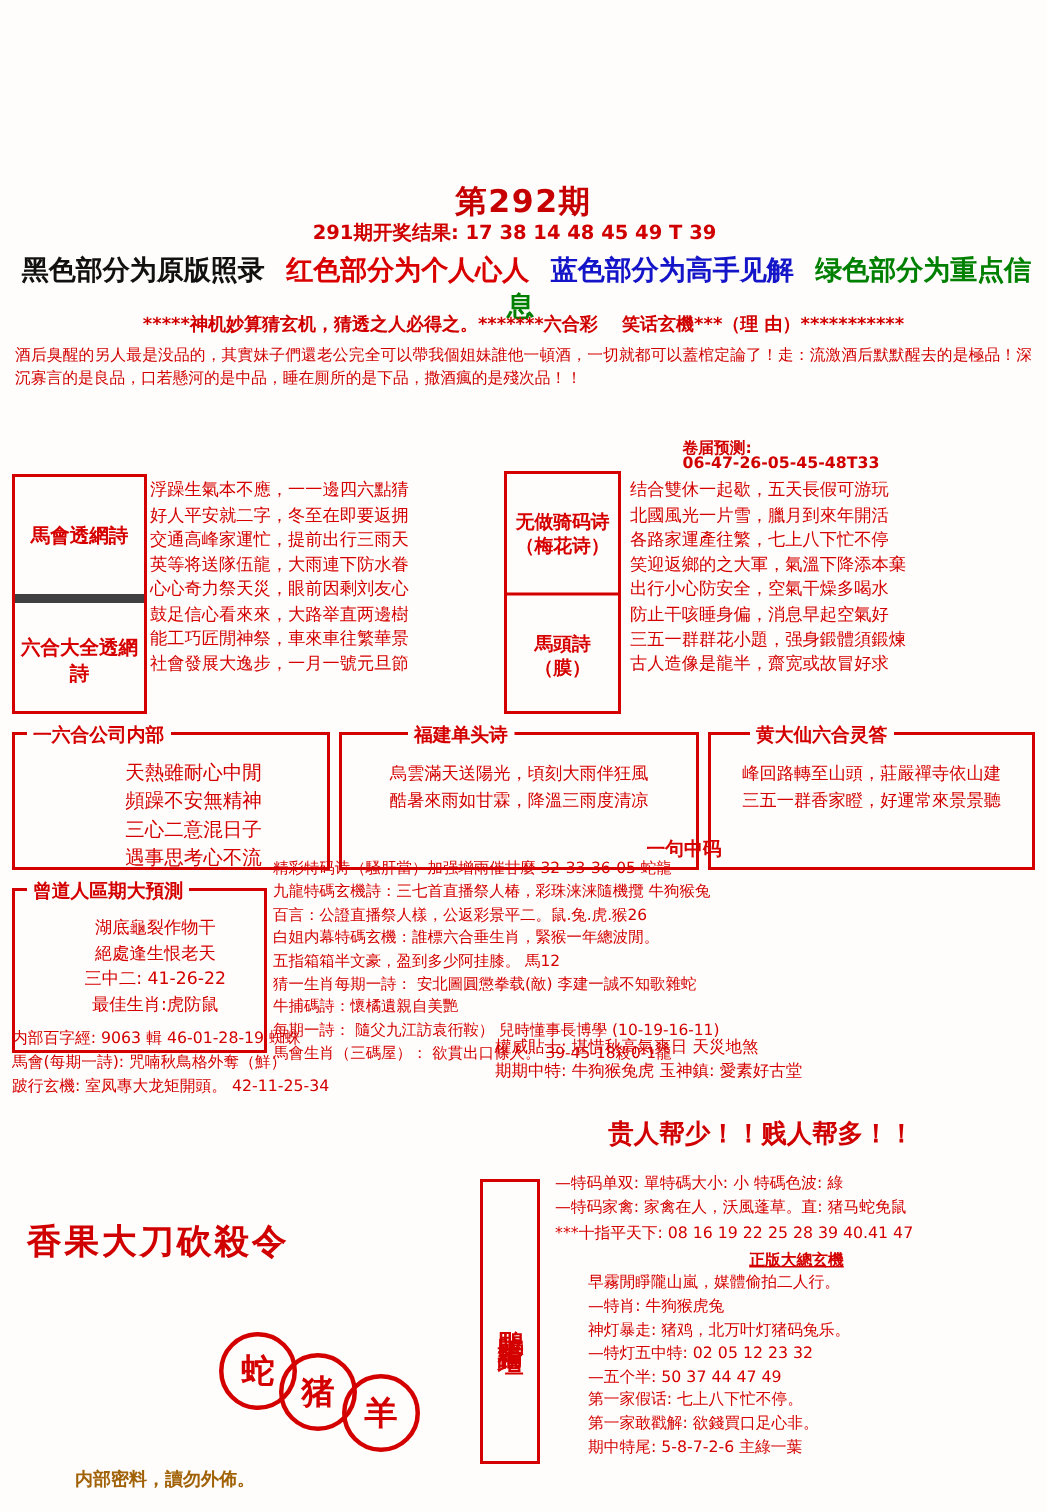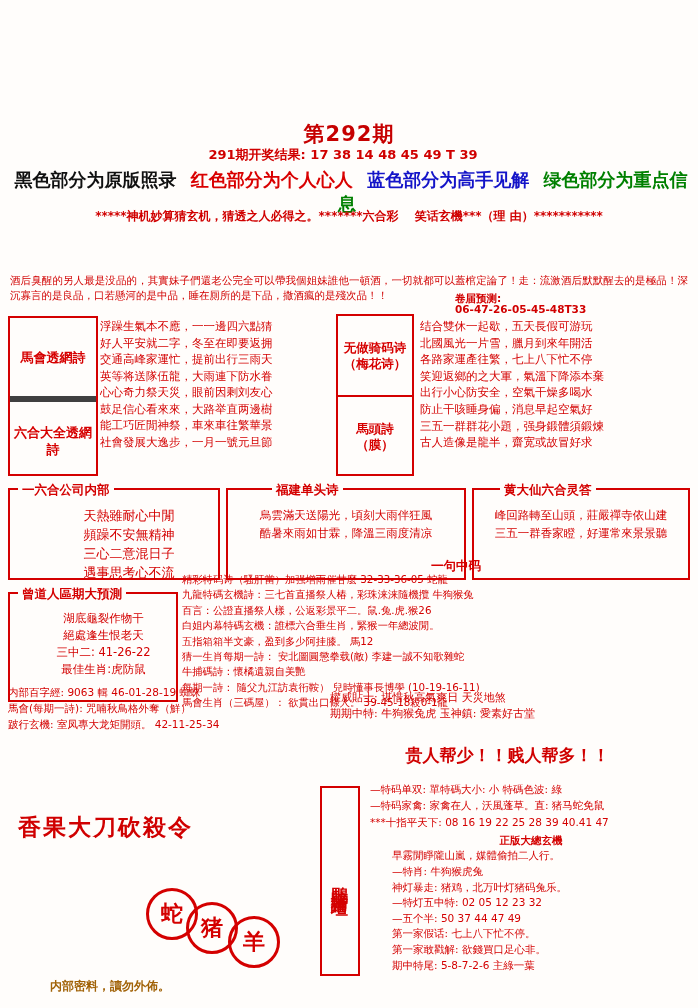--- a/index.html
+++ b/index.html
@@ -23,21 +23,21 @@
   #title{top:120px;left:0;width:698px;text-align:center;font-size:21px;font-weight:bold;color:#c60000;letter-spacing:1px;}
   #prev-result{top:146px;left:0;width:686px;text-align:center;font-size:13px;font-weight:bold;color:#d00000;}
   #legend{top:168px;left:0;width:698px;text-align:center;font-size:18px;font-weight:bold;}
   #legend span{margin:0 4px;}
 
   
   #banner{top:208px;left:0;width:698px;text-align:center;font-size:12px;font-weight:bold;color:#d00000;}
   #banner .seg{display:inline-block;margin:0 6px;}
 
   
-  #para{top:230px;left:10px;width:678px;font-size:10.5px;line-height:15px;color:#d10000;text-align:justify;margin-top:43px;}
+  #para{top:230px;left:10px;width:678px;font-size:10.5px;line-height:15px;color:#d10000;text-align:justify;}
 
   
   #forecast{top:303px;left:455px;width:240px;font-size:10.5px;color:#d10000;font-weight:bold;text-align:left;}
   #forecast-label{top:292px;left:455px;font-size:10.5px;color:#d10000;font-weight:bold;}
 
   
   .box{border:2px solid #d40000;box-sizing:border-box;}
 
   
   #left-top{top:316px;left:8px;width:90px;height:160px;}
@@ -197,21 +197,21 @@
   <div class="circ" style="top:916px;left:228px;">羊</div>
 
   <div class="abs" id="vbox">
     <span style="writing-mode:vertical-rl;letter-spacing:4px;">鵰賠論壇</span>
   </div>
 
   <div class="abs" id="br">
     <div>—特码单双: 單特碼大小: 小 特碼色波: 綠</div>
     <div>—特码家禽:  家禽在人，沃風蓬草。直: 猪马蛇免鼠</div>
     <div style="margin-top:2px;">***十指平天下: 08 16 19 22 25 28 39 40.41 47</div>
-    <div class="center bold" style="margin-top:2px;">正版大總玄機</div>
+    <div class="center bold" style="margin-top:2px;text-decoration:underline;">正版大總玄機</div>
     <div style="margin-left:22px;">早霧閒睜隴山嵐，媒體偷拍二人行。</div>
     <div style="margin-left:22px;">—特肖: 牛狗猴虎兔</div>
     <div style="margin-left:22px;">神灯暴走:  猪鸡，北万叶灯猪码兔乐。</div>
     <div style="margin-left:22px;">—特灯五中特: 02 05 12 23 32</div>
     <div style="margin-left:22px;">—五个半: 50 37 44 47 49</div>
     <div style="margin-left:22px;">第一家假话: 七上八下忙不停。</div>
     <div style="margin-left:22px;">第一家敢戳解: 欲錢買口足心非。</div>
     <div style="margin-left:22px;">期中特尾: 5-8-7-2-6 主綠一葉</div>
   </div>
 

